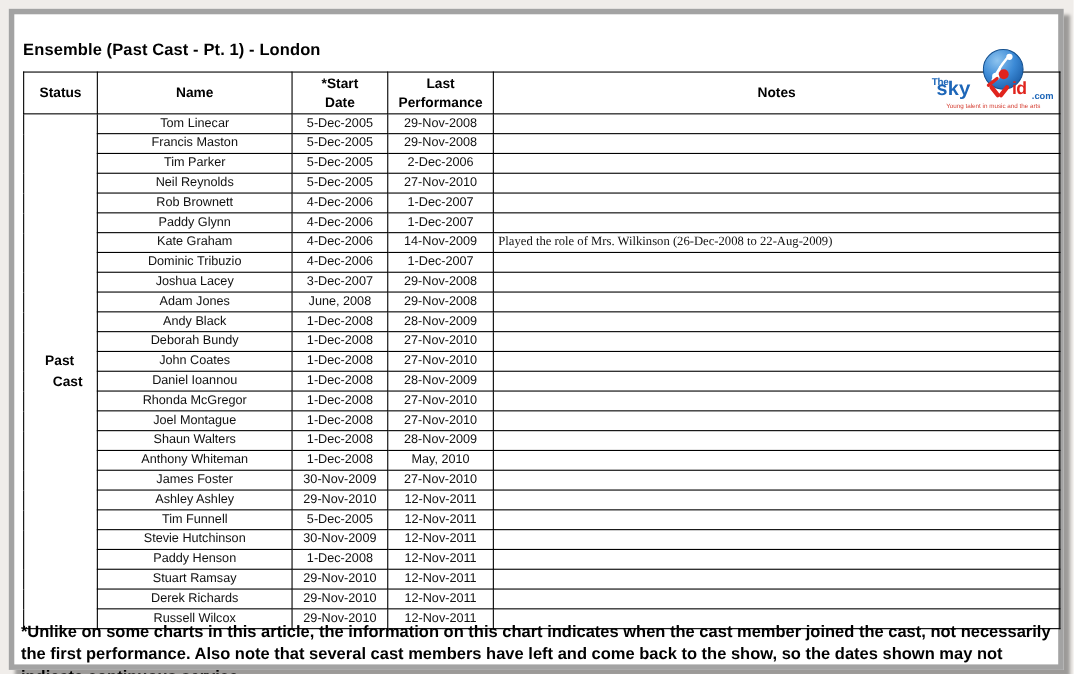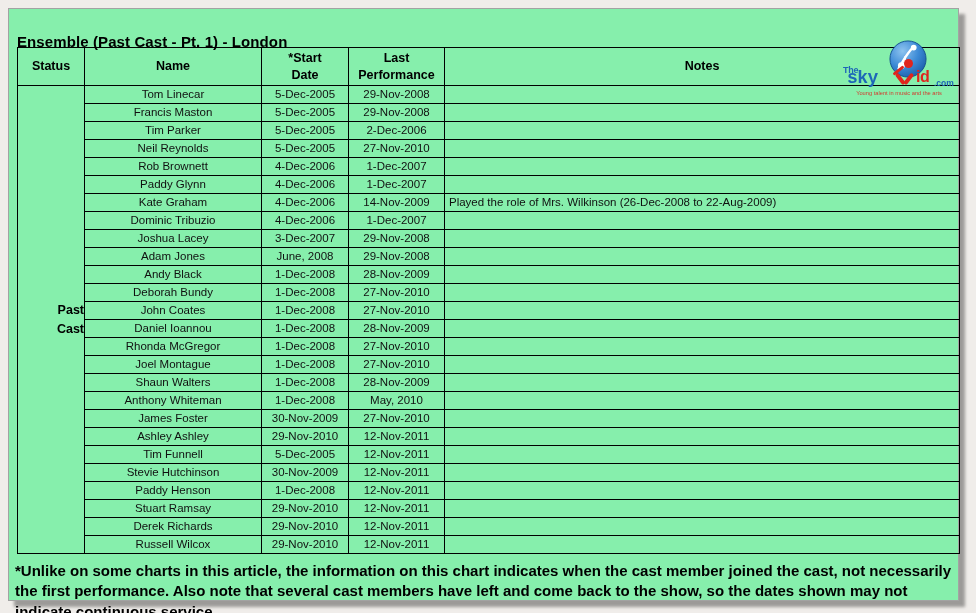--- a/index.html
+++ b/index.html
@@ -3,49 +3,49 @@
 <meta charset="utf-8">
 <style>
   html,body{margin:0;padding:0;}
   body{
     width:976px;height:613px;overflow:hidden;position:relative;
     background:#f0edea;
     font-family:"Liberation Sans",sans-serif;
   }
   .page{
     position:absolute;left:8px;top:8px;width:949px;height:591px;
-    background:#86efac;border:1px solid #a3a3a3;
+    background:#ffffff;border:5px solid #a3a3a3;
     box-shadow:6px 6px 3px rgba(0,0,0,0.35);
   }
   .title{
     position:absolute;left:8px;top:24px;
     font-size:15px;font-weight:bold;color:#000;
     letter-spacing:0.1px;white-space:nowrap;
   }
   table.cast-table{
-    position:absolute;left:8px;top:38px;width:942px;
+    position:absolute;left:8px;top:52px;width:942px;
     border-collapse:collapse;table-layout:fixed;border-radius:23px;
   }
   .cast-table th,.cast-table td{border:1px solid #000;overflow:hidden;}
   .cast-table thead th{
     height:37px;font-size:12.5px;font-weight:bold;color:#000;
     text-align:center;vertical-align:middle;padding:0;
     white-space:pre-line;line-height:1.35;
   }
   .cast-table tbody td{
     height:17px;font-size:11.5px;color:#101010;
     text-align:center;vertical-align:middle;padding:0;line-height:1;
     white-space:nowrap;
   }
   .cast-table td.c-status{
     font-weight:bold;font-size:12.5px;color:#000;
-    text-align:right;vertical-align:middle;
+    text-align:left;vertical-align:middle;
     white-space:pre;line-height:1.5;padding-left:19px;
   }
-  .cast-table td.c-notes{text-align:left;padding:0 4px;}
+  .cast-table td.c-notes{text-align:left;padding:0 4px;font-family:Liberation Serif, serif;}
   .footnote{
     position:absolute;left:6px;top:552px;width:940px;
     font-size:15px;font-weight:bold;color:#000;line-height:1.35;
   }
   
   .logo{position:absolute;left:828px;top:31px;width:124px;height:58px;z-index:5;}
   .logo-globe{position:absolute;left:52px;top:0;width:38px;height:38px;}
   .logo-the{
     position:absolute;left:6px;top:25px;
     font-size:9px;font-weight:bold;color:#1d66b8;letter-spacing:-0.2px;text-align:center;

